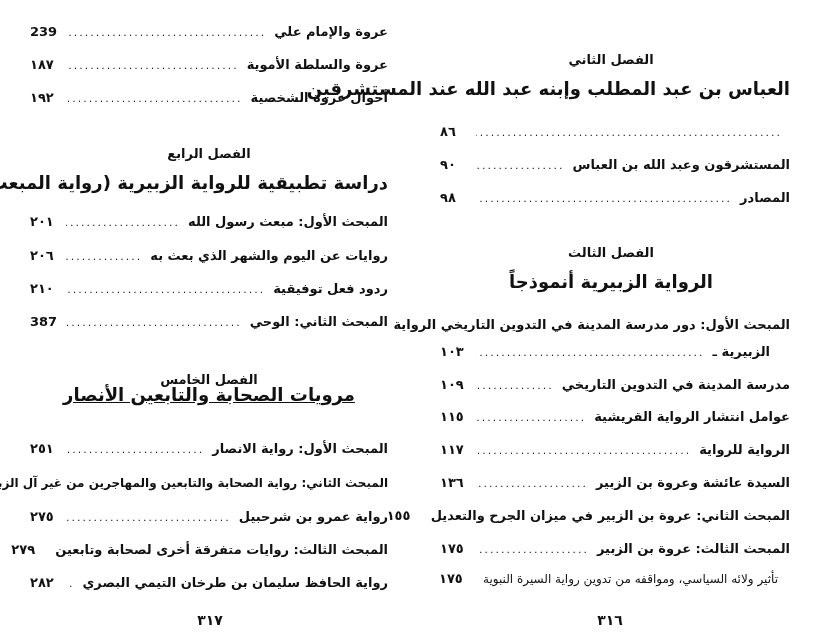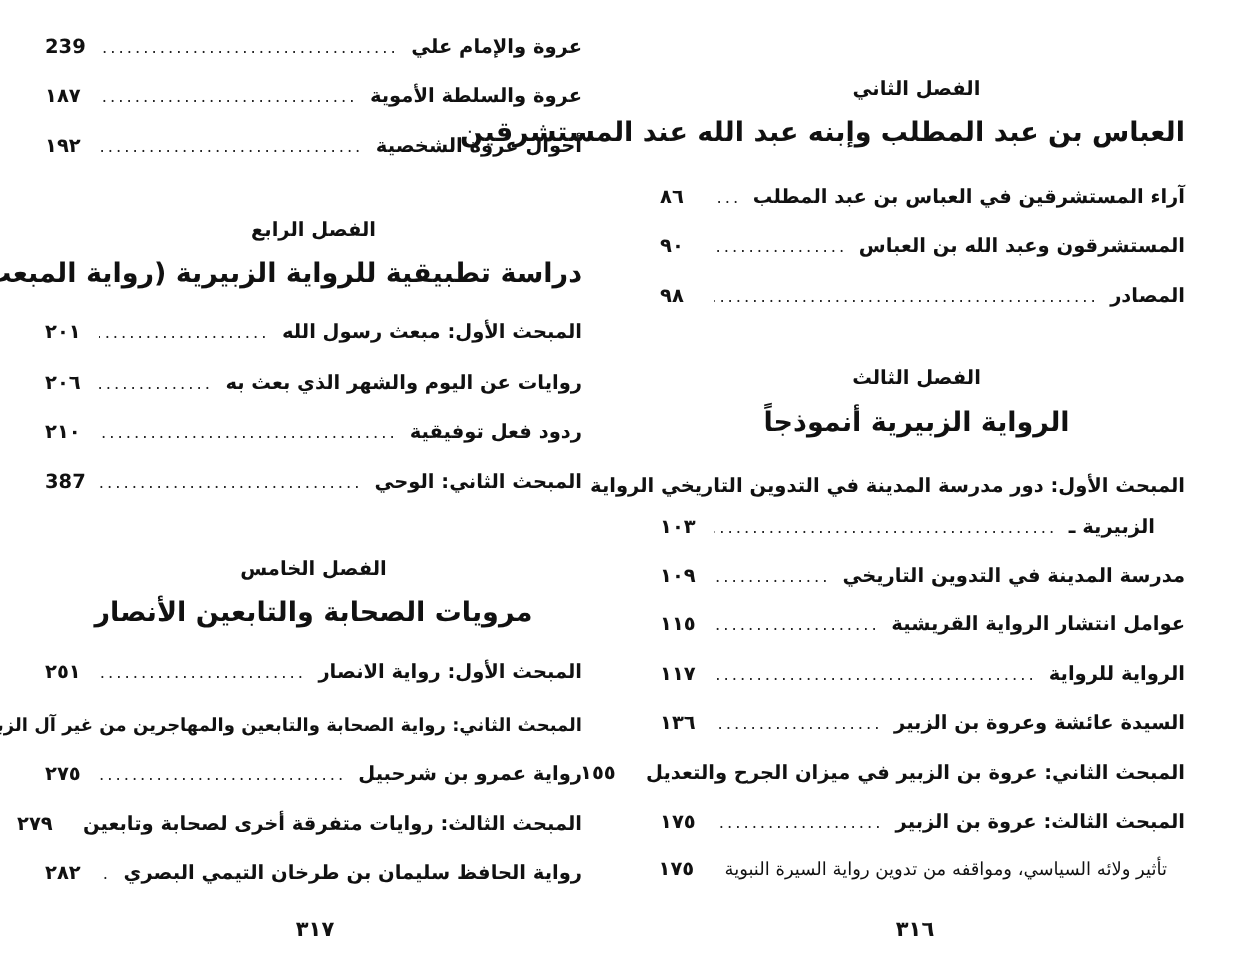--- a/index.html
+++ b/index.html
@@ -69,21 +69,21 @@
     <span class="dots">................................................................</span>
     <span class="num">٢١٠</span>
   </div>
   <div class="row" style="top:313px; left:30px; width:358px;">
     <span class="title">المبحث الثاني: الوحي</span>
     <span class="dots">................................................................</span>
     <span class="num">387</span>
   </div>
 
   <div class="heading" style="top:372px; left:30px; width:358px;">الفصل الخامس</div>
-  <div class="heading sub" style="top:398px; left:30px; width:358px;">مرويات الصحابة والتابعين الأنصار</div>
+  <div class="heading sub" style="top:384px; left:30px; width:358px;text-decoration:underline;">مرويات الصحابة والتابعين الأنصار</div>
 
   <div class="row" style="top:440px; left:30px; width:358px;">
     <span class="title">المبحث الأول: رواية الانصار</span>
     <span class="dots">................................................................</span>
     <span class="num">٢٥١</span>
   </div>
   <div class="row" style="top:474px; left:30px; width:358px;">
     <span class="title" style="font-size:12px;">المبحث الثاني: رواية الصحابة والتابعين والمهاجرين من غير آل الزبير</span>
     <span class="dots" style="margin:0 4px;"></span>
 
@@ -106,21 +106,20 @@
 
   <div class="folio" style="top:612px; left:180px;">٣١٧</div>
 </div>
 
 <div class="page" id="page-right">
 
   <div class="heading" style="top:52px; left:20px; width:358px;">الفصل الثاني</div>
   <div class="heading sub" style="top:78px; left:20px; width:358px;">العباس بن عبد المطلب وإبنه عبد الله عند المستشرقين</div>
 
   <div class="row" style="top:123px; left:28px; width:350px;">
-    <span class="title">آراء المستشرقين في العباس بن عبد المطلب</span>
     <span class="dots">................................................................</span>
     <span class="num">٨٦</span>
   </div>
   <div class="row" style="top:156px; left:28px; width:350px;">
     <span class="title">المستشرقون وعبد الله بن العباس</span>
     <span class="dots">................................................................</span>
     <span class="num">٩٠</span>
   </div>
   <div class="row" style="top:189px; left:28px; width:350px;">
     <span class="title">المصادر</span>

